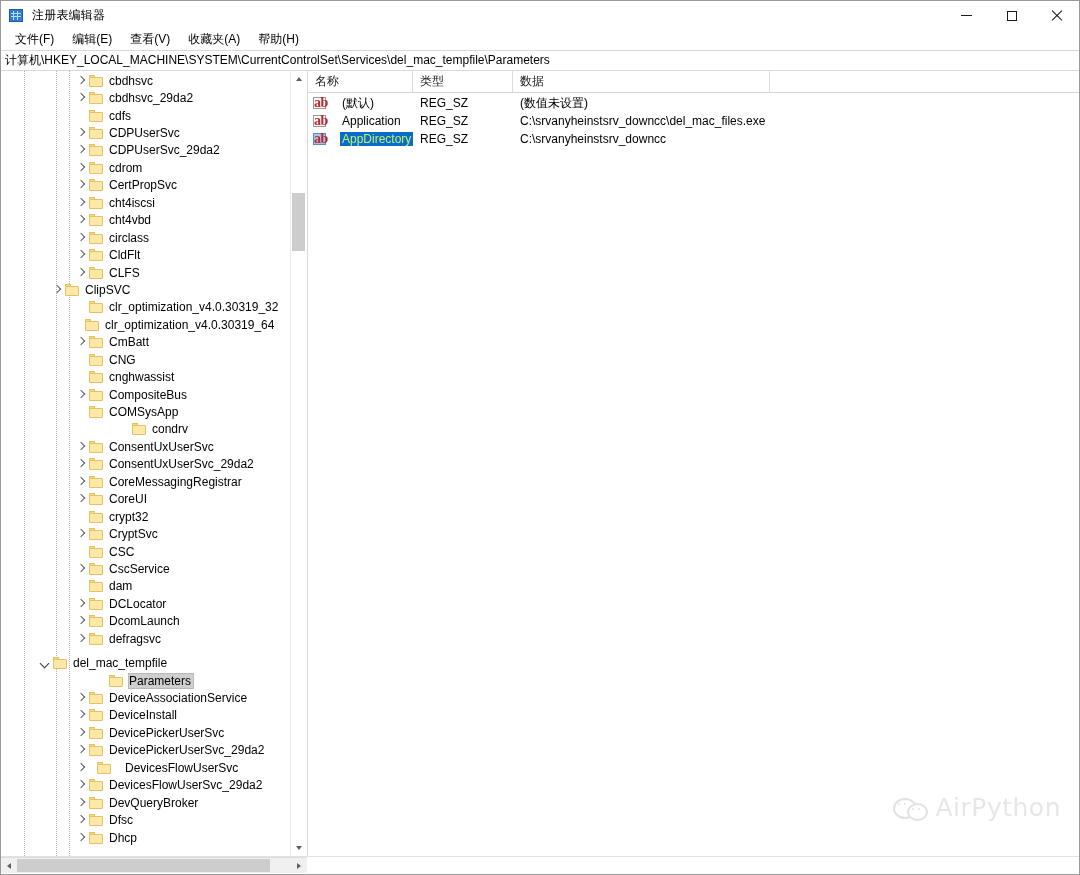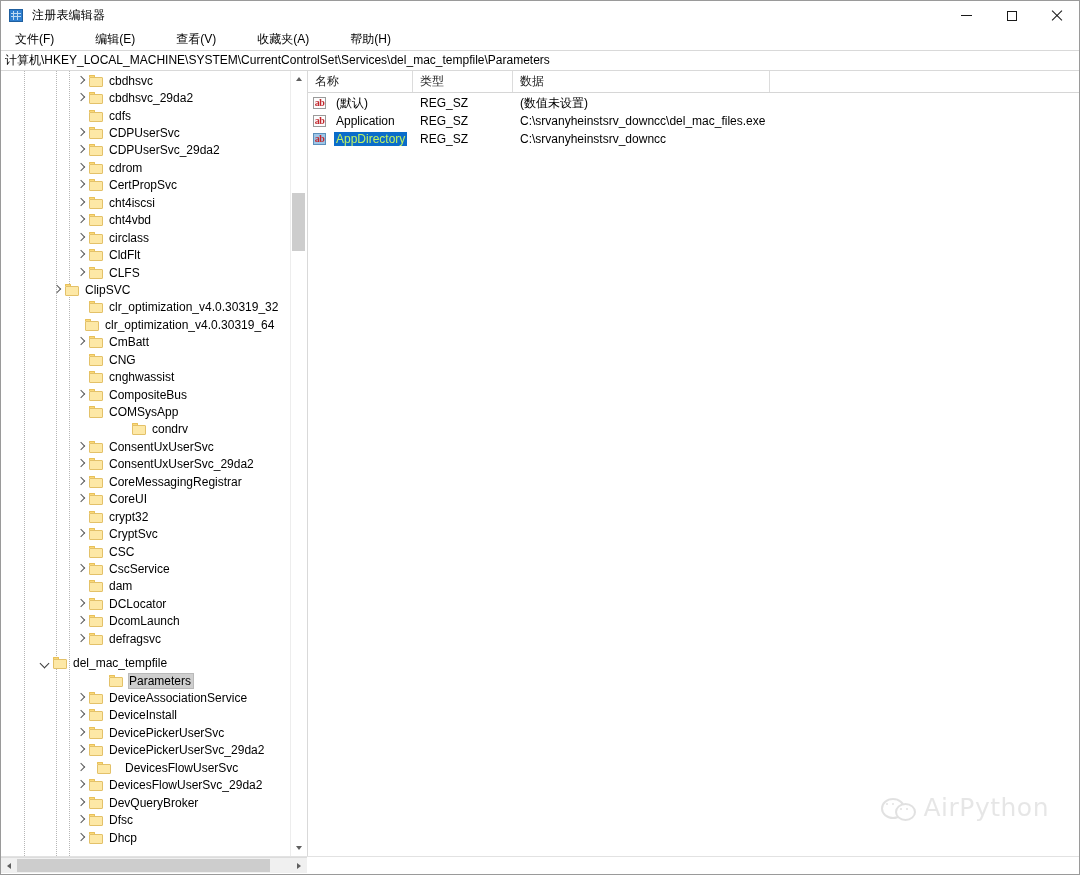--- a/index.html
+++ b/index.html
@@ -109,21 +109,20 @@
   .gl-close:after  { transform: rotate(-45deg); }
 
   
   #menubar {
     height: 20px;
     min-height: 20px;
     display: flex;
     align-items: center;
     padding-left: 5px;
     background: #ffffff;
-    gap: 23px;
   }
   .menu-item {
     font-size: 12px;
     color: #000000;
     padding: 2px 9px 3px 9px;
     white-space: nowrap;
   }
 
   
   #addressbar {
@@ -336,25 +335,25 @@
     overflow: hidden;
     display: flex;
     align-items: center;
   }
   .vcell.c-name { width: 105px; padding-left: 5px; }
   .vcell.c-type { width: 100px; padding-left: 7px; }
   .vcell.c-data { flex: 1 1 auto; padding-left: 7px; }
   .ab-icon {
     width: 13px; height: 12px;
     flex: 0 0 auto;
-    margin-right: 8px;
+    margin-right: 14px;
     background: #fdfdfd;
     border: 1px solid #9a9a9a;
     box-sizing: border-box;
-    font-size: 10px;
+    font-size: 14px;
     line-height: 10px;
     color: #c1272d;
     text-align: center;
     font-family: "Liberation Serif", serif;
     font-weight: bold;
     letter-spacing: -0.5px;
   }
   .vname-text { padding: 0 2px; }
   .vrow.selected .vname-text {
     background: #0a6cca;
@@ -408,21 +407,21 @@
     height: 17px;
     min-height: 17px;
     display: flex;
     background: #ffffff;
     border-top: 1px solid #e2e2e2;
   }
 
   
   #watermark {
     position: absolute;
-    right: 30px;
+    right: 18px;
     bottom: 34px;
     display: flex;
     align-items: center;
     opacity: .42;
     pointer-events: none;
   }
   #wm-logo {
     width: 34px; height: 26px;
     position: relative;
     margin-right: 9px;

